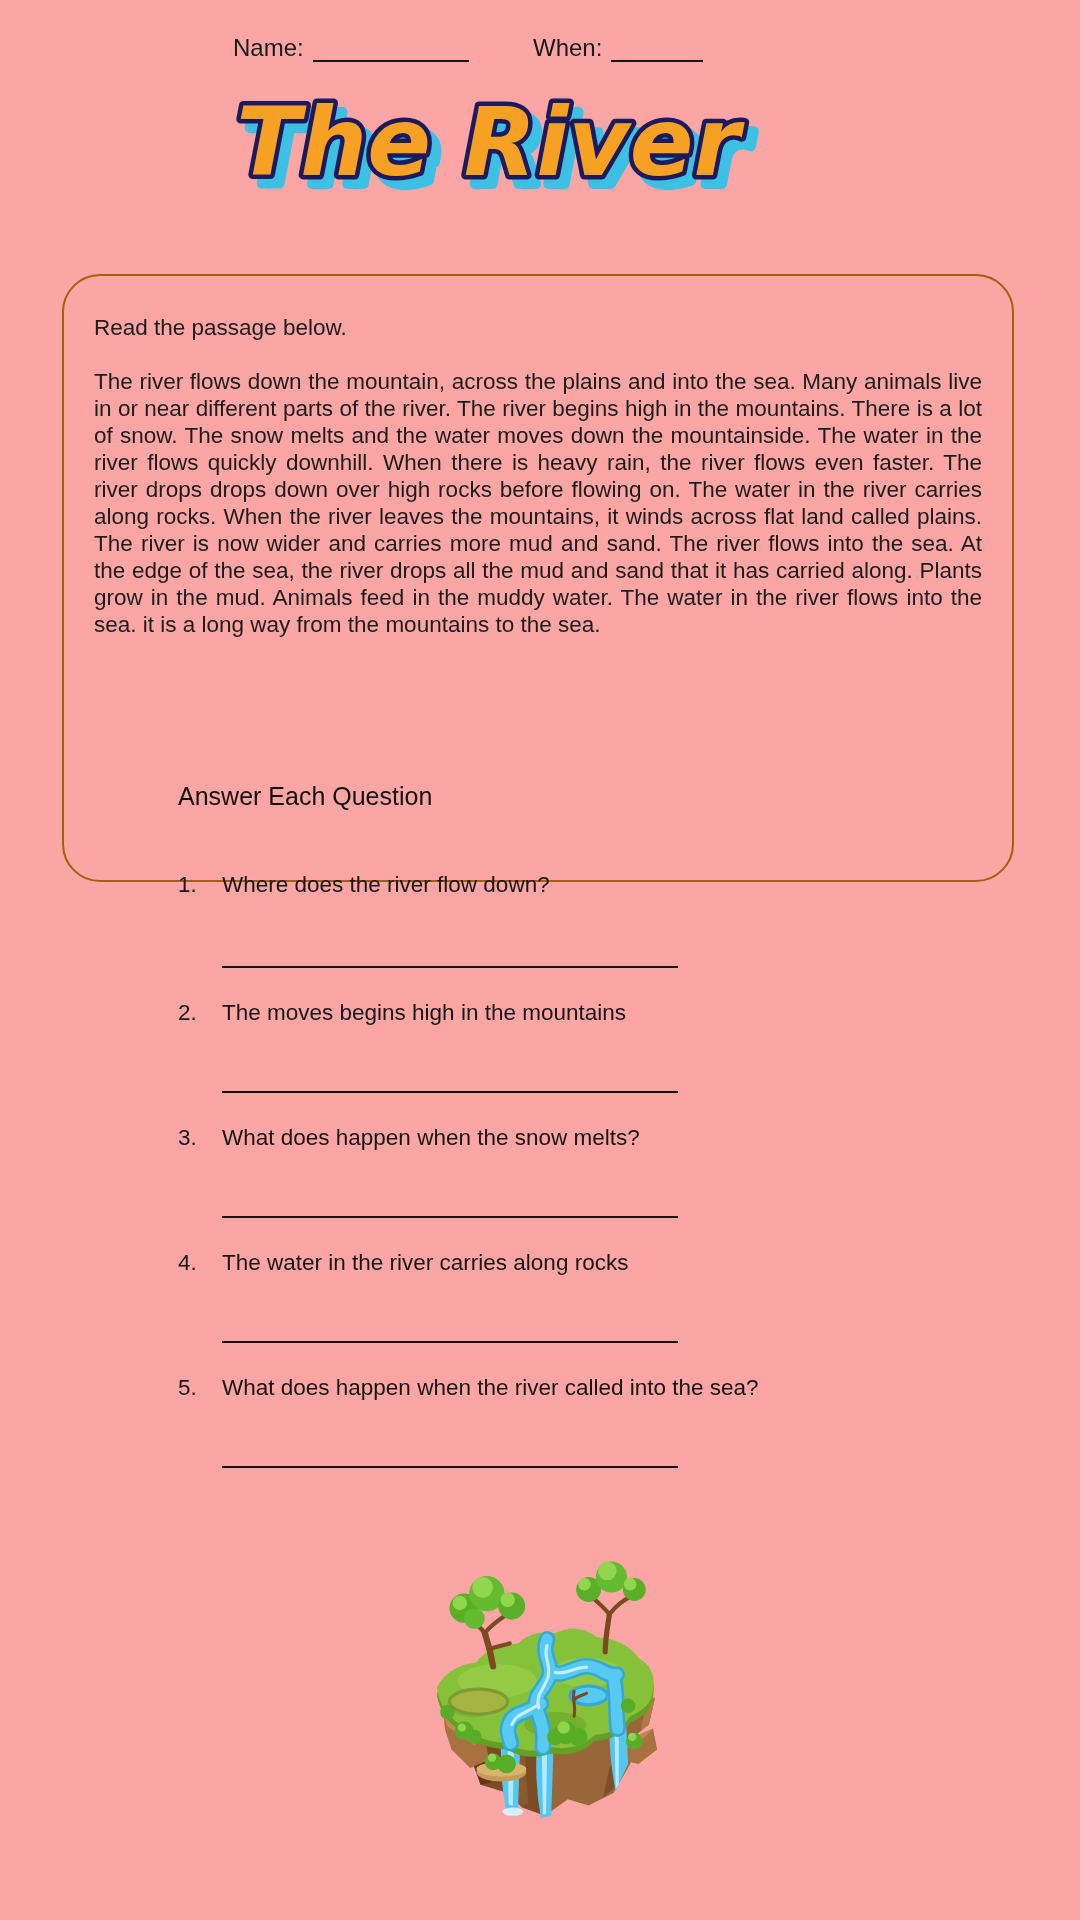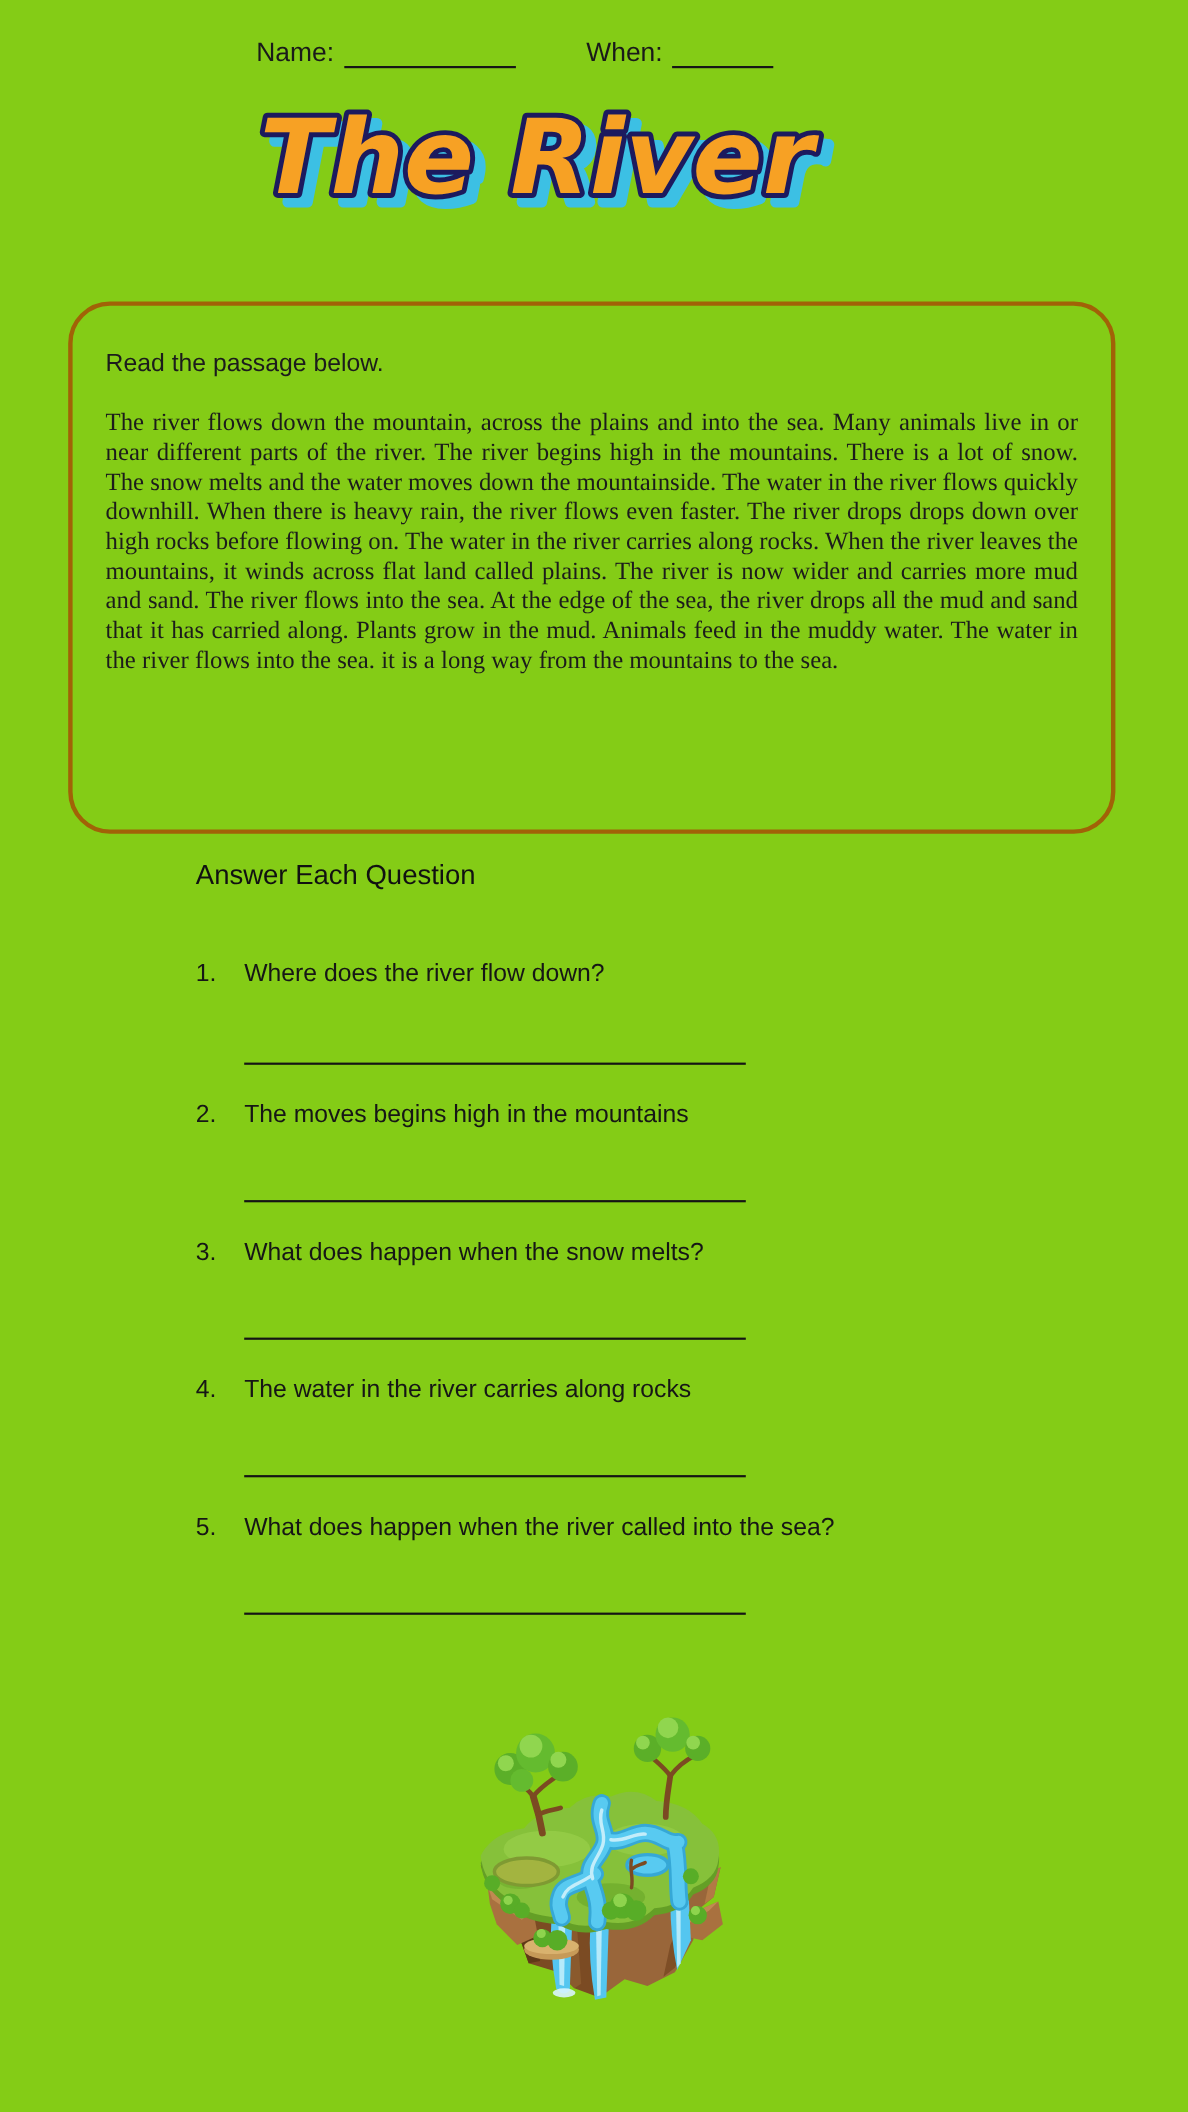--- a/index.html
+++ b/index.html
@@ -1,38 +1,38 @@
 <!DOCTYPE html>
 <html><head>
 <meta charset="utf-8">
 <style>
   html,body { margin:0; padding:0; background:#ffffff; }
   .page {
-    position:relative; width:1080px; height:1920px; background:#84cc16;
+    position:relative; width:1080px; height:1920px; background:#fca5a5;
     font-family:"Liberation Sans", sans-serif; color:#1d1d1d; overflow:hidden;
   }
   
   .header-field { position:absolute; top:34px; display:flex; align-items:flex-end; font-size:24px; color:#1a1a1a; }
   .hf-name { left:233px; }
   .hf-date { left:533px; }
   .blank { display:inline-block; border-bottom:2px solid #161616; height:25px; margin-left:9px; }
   .blank-name { width:156px; }
   .blank-date { width:92px; }
 
   
   .title-wrap { position:absolute; left:185px; top:72px; width:610px; height:140px;text-decoration:underline; }
 
   
   .passage-box {
-    position:absolute; left:62px; top:274px; width:952px; height:484px; box-sizing:border-box;
-    border:4px solid #a16207; border-radius:38px; padding:38px 30px 0 30px;
+    position:absolute; left:62px; top:274px; width:952px; height:608px; box-sizing:border-box;
+    border:2px solid #a16207; border-radius:38px; padding:38px 30px 0 30px;
     font-size:22.5px; line-height:27px; color:#1c1c1c;
   }
   .passage-instruction { margin:0 0 27px 0; }
-  .passage-body { margin:0; text-align:justify;font-family:Liberation Serif, serif; }
+  .passage-body { margin:0; text-align:justify; }
 
   
   .section-heading { position:absolute; left:178px; top:782px; font-size:25px; font-weight:400; color:#111; }
   .question { position:absolute; left:178px; width:620px; font-size:22.5px; display:flex; color:#161616; }
   .q-num { width:44px; flex:0 0 44px; }
   .answer-line { position:absolute; left:222px; width:456px; height:0; border-top:2px solid #141414; }
 
   .q1 { top:872px; }  .l1 { top:966px; }
   .q2 { top:1000px; } .l2 { top:1091px; }
   .q3 { top:1125px; } .l3 { top:1216px; }

